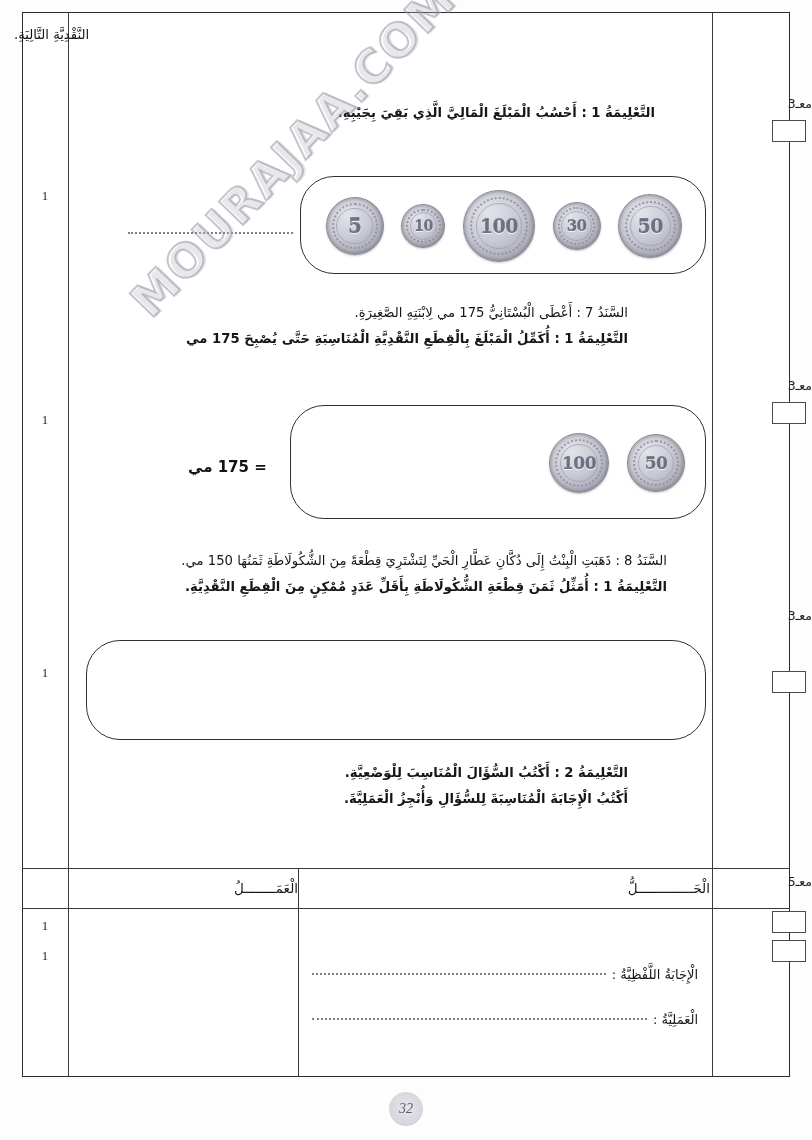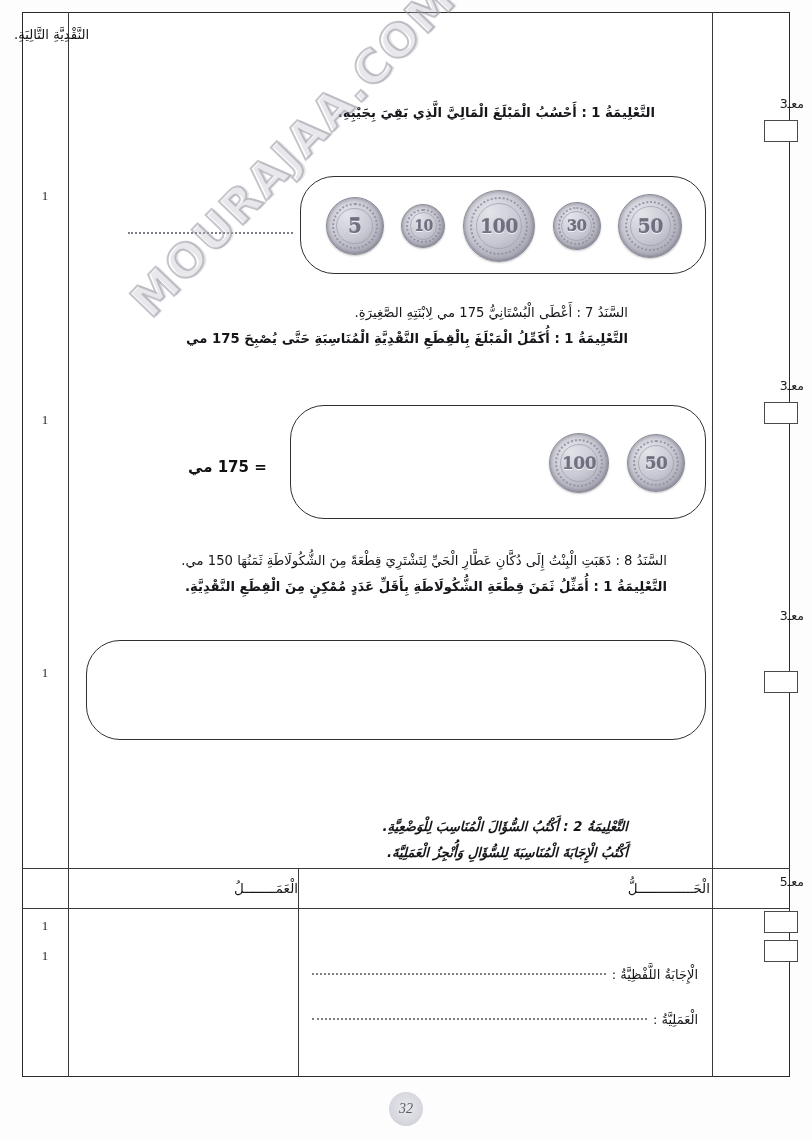--- a/index.html
+++ b/index.html
@@ -85,21 +85,20 @@
     font-size: 13px;
     color: #2a2a2a;
   }
 
   
   .crit {
     position: absolute;
     left: 714px;
     width: 98px;
     text-align: right;
-    padding-right: 8px;
     box-sizing: border-box;
     direction: rtl;
   }
   .crit-label {
     font-family: "DejaVu Sans", "Liberation Sans", sans-serif;
     font-size: 12.5px;
     color: #1c1c1c;
     white-space: nowrap;
   }
   .crit-box {
@@ -349,21 +348,21 @@
 
   <div class="mark" style="top:665px;">1</div>
 
   <div class="crit" style="top:608px;">
     <div class="crit-label">معـ3</div>
     <div class="crit-box" style="margin-top:48px;"></div>
   </div>
 
   <div class="round-box" style="left:86px; top:640px; width:620px; height:100px;"></div>
 
-  <div class="block" style="top:814px;font-style:italic;">
+  <div class="block" style="top:760px;">
     <div class="ar-line bold">التَّعْلِيمَةُ 2 : أَكْتُبُ السُّؤَالَ الْمُنَاسِبَ لِلْوَضْعِيَّةِ.</div>
     <div class="ar-line bold">أَكْتُبُ الْإِجَابَةَ الْمُنَاسِبَةَ لِلسُّؤَالِ وَأُنْجِزُ الْعَمَلِيَّةَ.</div>
   </div>
 
   <div class="hrule" style="top:868px;"></div>
   <div class="hrule" style="top:908px;"></div>
 
   <div class="crit" style="top:874px;">
     <div class="crit-label">معـ5</div>
     <div class="crit-box" style="margin-top:22px;"></div>

